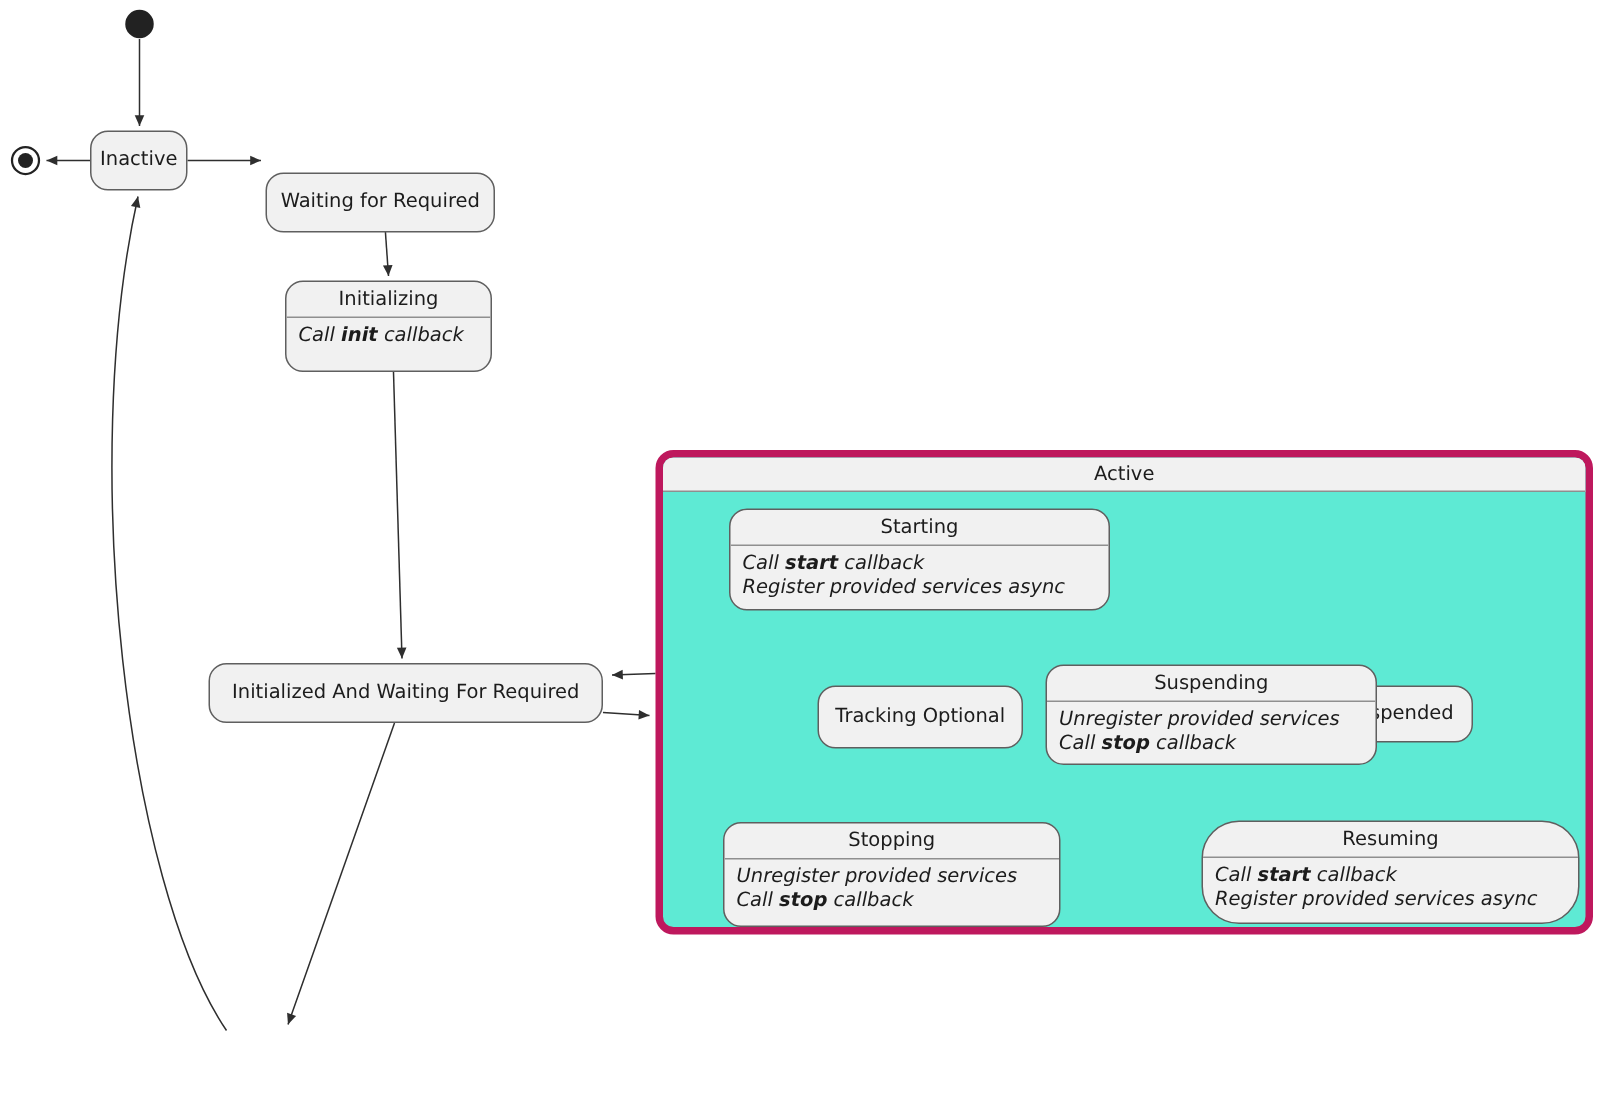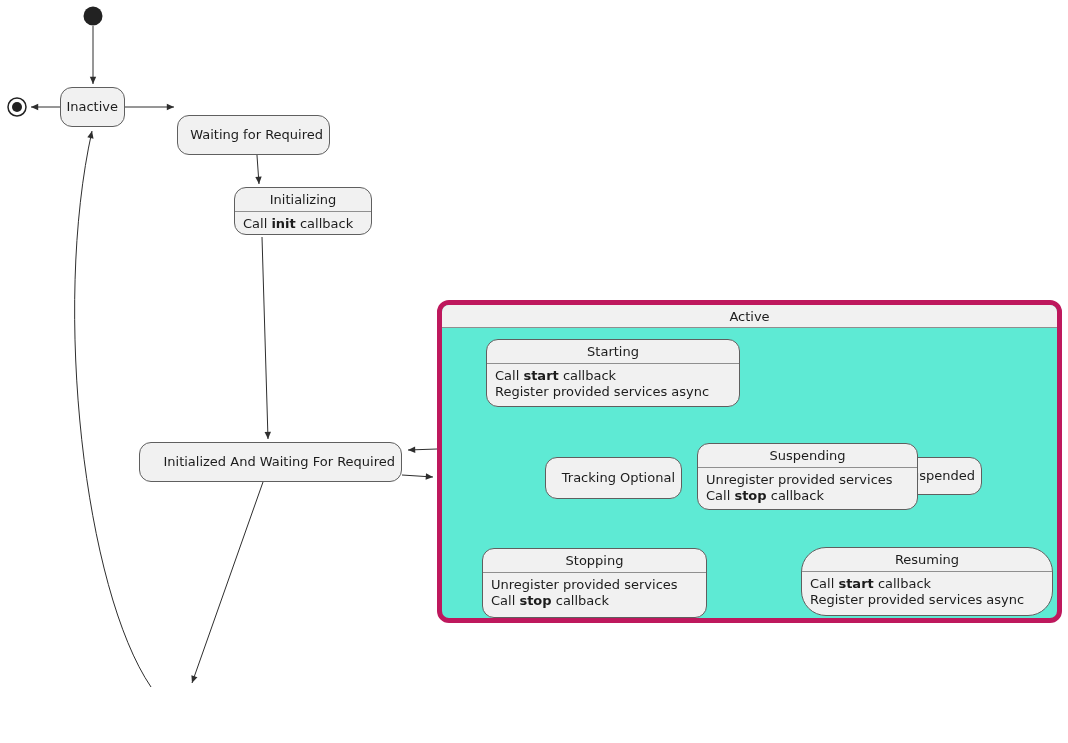--- a/index.html
+++ b/index.html
@@ -12,25 +12,25 @@
   .edge{stroke:#2e2e2e;stroke-width:1;fill:none;}
   .state{
     position:absolute;box-sizing:border-box;
     background:#f1f1f1;border:1px solid #5f5f5f;border-radius:12px;
     font-size:13px;line-height:16px;overflow:hidden;
   }
   .state .title{
     height:23px;display:flex;align-items:center;justify-content:center;
     white-space:nowrap;padding:0 8px;
   }
-  .state.simple{display:flex;align-items:center;justify-content:flex-end;}
+  .state.simple{display:flex;align-items:center;justify-content:center;}
   .state.simple .title{height:auto;padding:0 6px;}
   .state.compound .title{border-bottom:1px solid #8f8f8f;}
   .state .body{
-    padding:4px 8px 5px 8px;white-space:nowrap;
+    padding:4px 8px 5px 8px;font-style:italic;white-space:nowrap;
   }
   .state .body b{font-weight:bold;}
   .frame{
     position:absolute;box-sizing:border-box;background:#5eead4;
     border:5px solid #be185d;border-radius:12px;overflow:hidden;
   }
   .frame .frame-title{
     height:22px;background:#f1f1f1;border-bottom:1px solid #8f8f8f;
     display:flex;align-items:center;justify-content:center;
     font-size:13px;
@@ -92,21 +92,21 @@
   </div>
 
   <div class="state simple" style="left:545px;top:457px;width:137px;height:42px;">
     <span class="title">Tracking Optional</span>
   </div>
 
   <div class="state simple" style="left:884px;top:457px;width:98px;height:38px;">
     <span class="title">Suspended</span>
   </div>
 
-  <div class="state compound" style="left:190px;top:187px;width:138px;height:48px;margin-left:44px;">
+  <div class="state compound" style="left:190px;top:187px;width:138px;height:61px;">
     <div class="title">Initializing</div>
     <div class="body">
       <div><span>Call </span><b>init</b><span> callback</span></div>
     </div>
   </div>
 
 
   <div class="state compound" style="left:486px;top:339px;width:254px;height:68px;">
     <div class="title">Starting</div>
     <div class="body">

